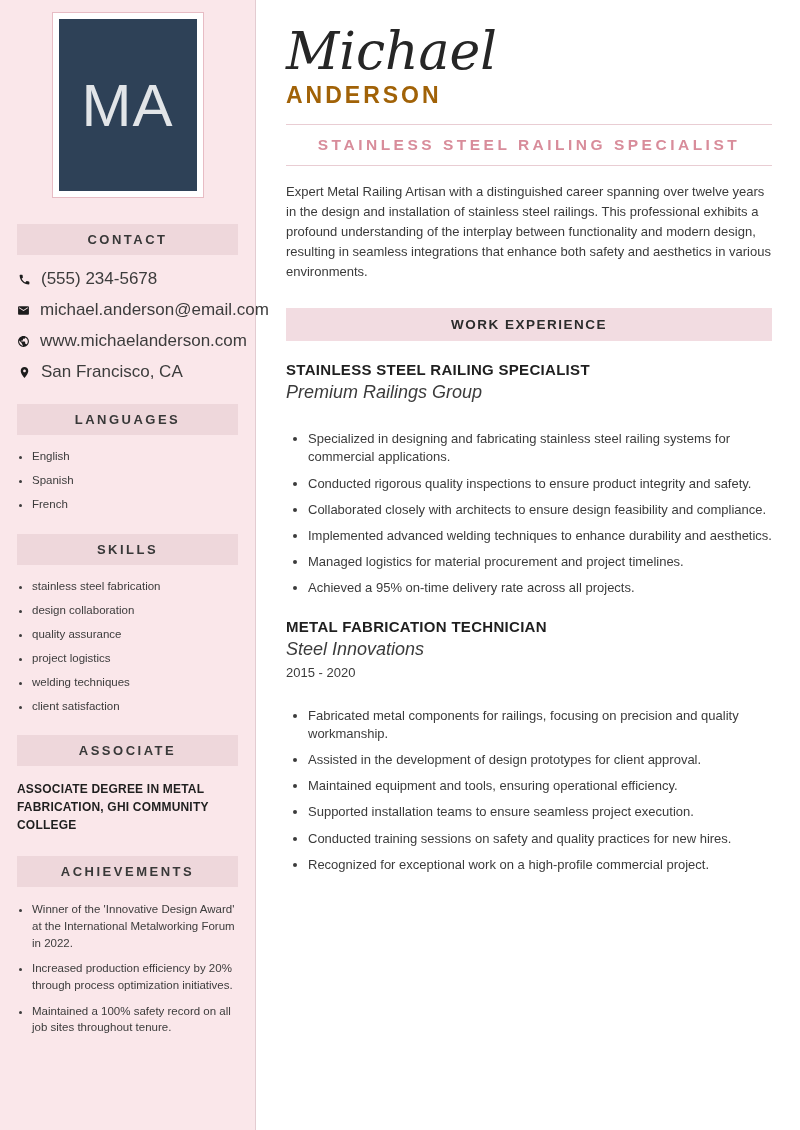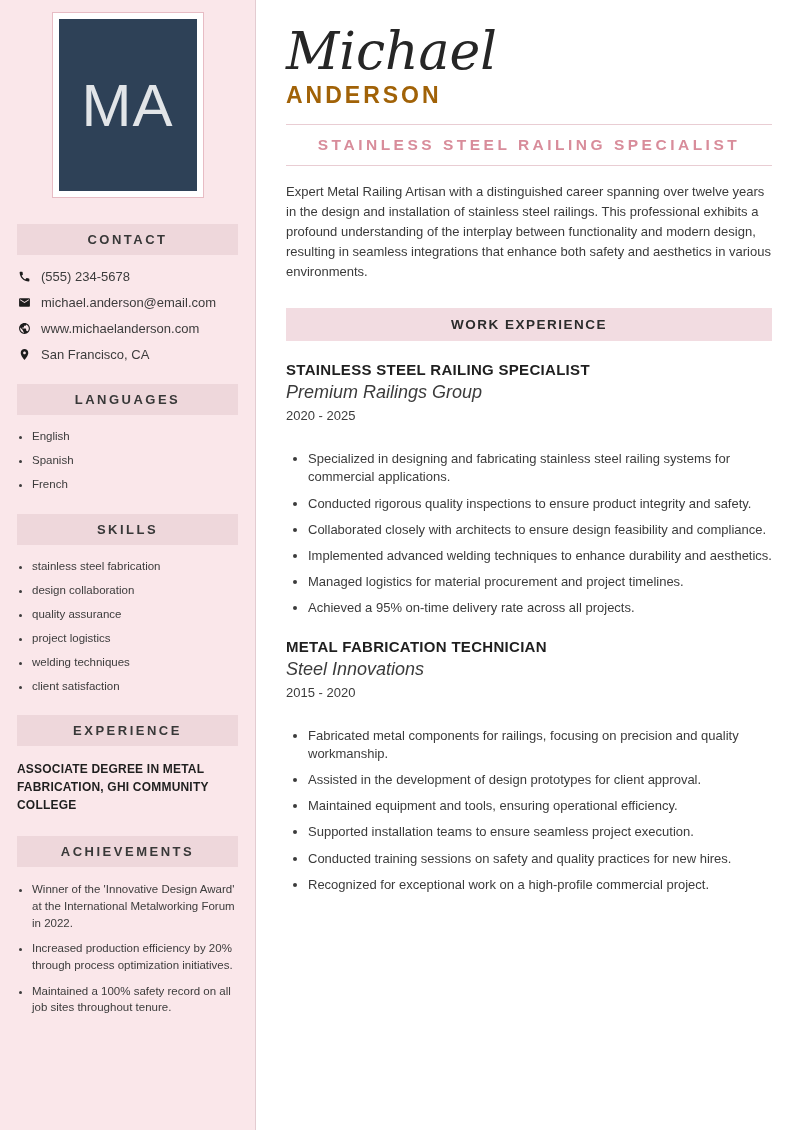--- a/index.html
+++ b/index.html
@@ -37,21 +37,21 @@
     font-weight:bold;
     text-align:center;
     letter-spacing:2.5px;
     font-size:13px;
     padding:8px 0;
     margin-bottom:14px;
   }
   .contact-list { list-style:none; }
   .contact-list li {
     display:flex; align-items:center; gap:10px;
-    font-size:13px; color:#3c3c3c;
+    font-size:17px; color:#3c3c3c;
     margin-bottom:11px;
   }
   .cicon { display:inline-flex; width:14px; justify-content:center; }
   .cicon svg { width:13px; height:13px; fill:#1c1c1c; }
 
   .side-list { list-style:disc; padding-left:15px; font-size:11.5px; color:#3c3c3c; }
   .side-list li { margin-bottom:9px; line-height:1.3; }
   .side-list.wrap li { line-height:1.45; }
 
   .edu-text { font-weight:bold; font-size:12px; color:#1f1f1f; line-height:1.5; letter-spacing:0.2px; }
@@ -166,21 +166,21 @@
         <li>stainless steel fabrication</li>
         <li>design collaboration</li>
         <li>quality assurance</li>
         <li>project logistics</li>
         <li>welding techniques</li>
         <li>client satisfaction</li>
       </ul>
     </div>
 
     <div class="side-section">
-      <div class="side-header">EXPERIENCE</div>
+      <div class="side-header">ASSOCIATE</div>
       <div class="edu-text">ASSOCIATE DEGREE IN METAL FABRICATION, GHI COMMUNITY COLLEGE</div>
     </div>
 
     <div class="side-section">
       <div class="side-header">ACHIEVEMENTS</div>
       <ul class="side-list wrap">
         <li>Winner of the 'Innovative Design Award' at the International Metalworking Forum in 2022.</li>
         <li>Increased production efficiency by 20% through process optimization initiatives.</li>
         <li>Maintained a 100% safety record on all job sites throughout tenure.</li>
       </ul>
@@ -197,21 +197,20 @@
     <div class="main-title">STAINLESS STEEL RAILING SPECIALIST</div>
     <hr class="rule">
 
     <p class="summary">Expert Metal Railing Artisan with a distinguished career spanning over twelve years in the design and installation of stainless steel railings. This professional exhibits a profound understanding of the interplay between functionality and modern design, resulting in seamless integrations that enhance both safety and aesthetics in various environments.</p>
 
     <div class="banner">WORK EXPERIENCE</div>
 
     <section class="job">
       <h3 class="job-title">STAINLESS STEEL RAILING SPECIALIST</h3>
       <div class="company">Premium Railings Group</div>
-      <div class="dates">2020 - 2025</div>
       <ul>
         <li>Specialized in designing and fabricating stainless steel railing systems for commercial applications.</li>
         <li>Conducted rigorous quality inspections to ensure product integrity and safety.</li>
         <li>Collaborated closely with architects to ensure design feasibility and compliance.</li>
         <li>Implemented advanced welding techniques to enhance durability and aesthetics.</li>
         <li>Managed logistics for material procurement and project timelines.</li>
         <li>Achieved a 95% on-time delivery rate across all projects.</li>
       </ul>
     </section>
 

